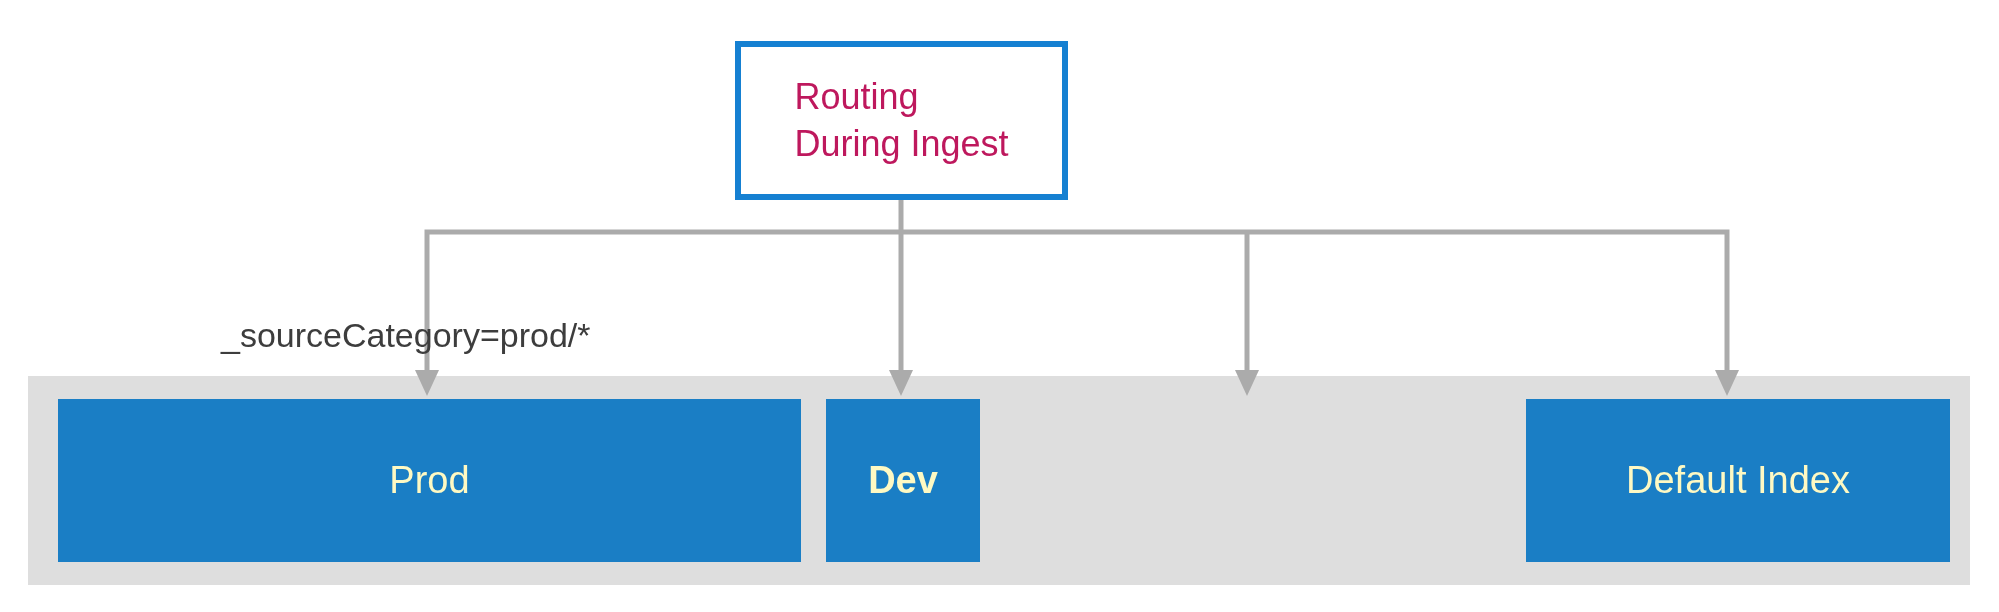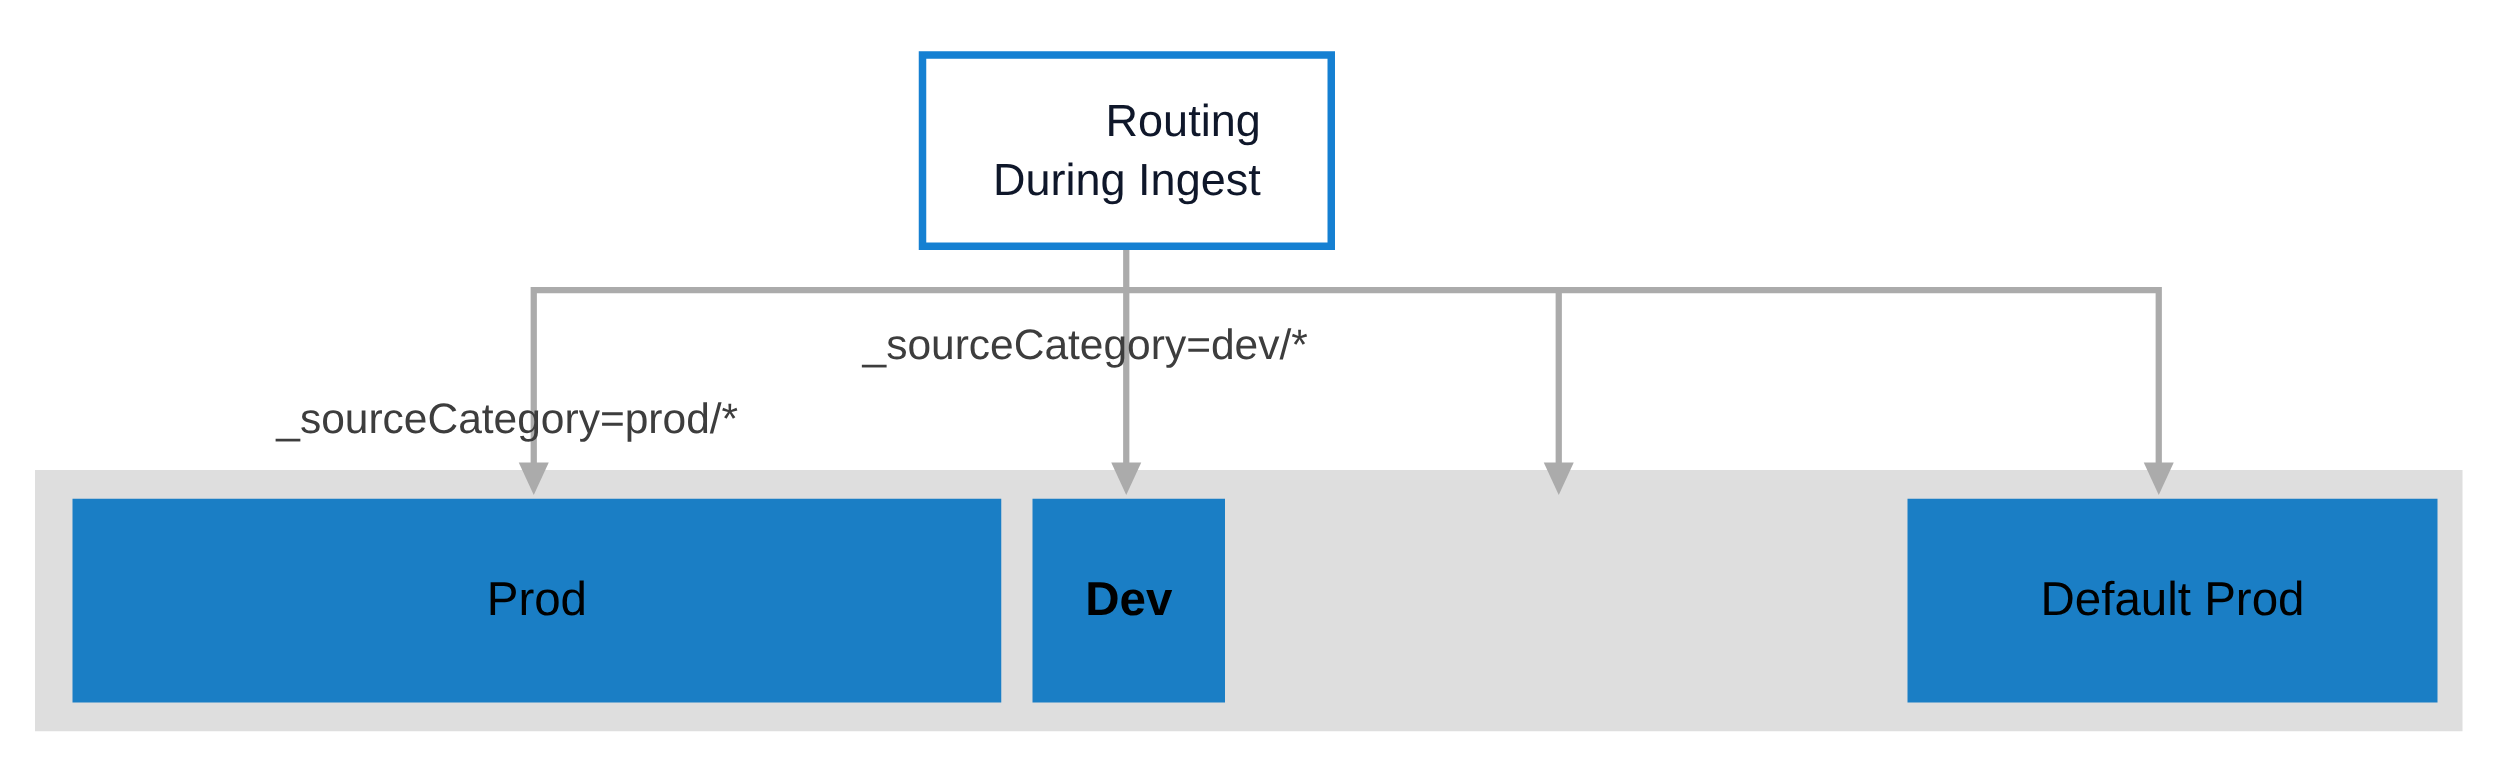--- a/index.html
+++ b/index.html
@@ -27,22 +27,22 @@
     background: #ffffff;
     border: 6px solid #1580d2;
     display: flex;
     align-items: center;
     justify-content: center;
     z-index: 4;
   }
   .root-node .root-label {
     font-size: 36px;
     line-height: 1.3;
-    color: #0f172a;
-    text-align: right;
+    color: #be185d;
+    text-align: left;
     white-space: pre-line;
   }
 
   
   svg.connectors {
     position: absolute;
     left: 0;
     top: 0;
     z-index: 1;
     pointer-events: none;
@@ -71,21 +71,21 @@
     z-index: 0;
   }
   .index-box {
     position: absolute;
     top: 399px;
     height: 163px;
     background: #1a7ec5;
     display: flex;
     align-items: center;
     justify-content: center;
-    color: #000000;
+    color: #fef9c3;
     font-size: 38px;
     font-weight: 300;
     z-index: 2;
   }
   #box-prod    { left: 58px;   width: 743px; }
   #box-dev     { left: 826px;  width: 154px; font-weight: bold; }
   #box-qa      { left: 1007px; width: 491px; }
   #box-default { left: 1526px; width: 424px; }
 </style>
 </head>
@@ -106,30 +106,29 @@
     </g>
     <g fill="#ababab" stroke="none">
       <polygon points="415,370 439,370 427,396"></polygon>
       <polygon points="889,370 913,370 901,396"></polygon>
       <polygon points="1235,370 1259,370 1247,396"></polygon>
       <polygon points="1715,370 1739,370 1727,396"></polygon>
     </g>
   </svg>
 
   <div class="edge-label" id="label-prod">_sourceCategory=prod/*</div>
-  <div class="edge-label" id="label-dev">_sourceCategory=dev/*</div>
 
   <div class="index-box" id="box-prod">
     <span>Prod</span>
   </div>
   <div class="index-box" id="box-dev">
     <span>Dev</span>
   </div>
   <div class="index-box" id="box-default">
-    <span>Default Prod</span>
+    <span>Default Index</span>
   </div>
 
   <div class="root-node">
     <div class="root-label">Routing
 During Ingest</div>
   </div>
 
 </div>
 
 </body></html>

